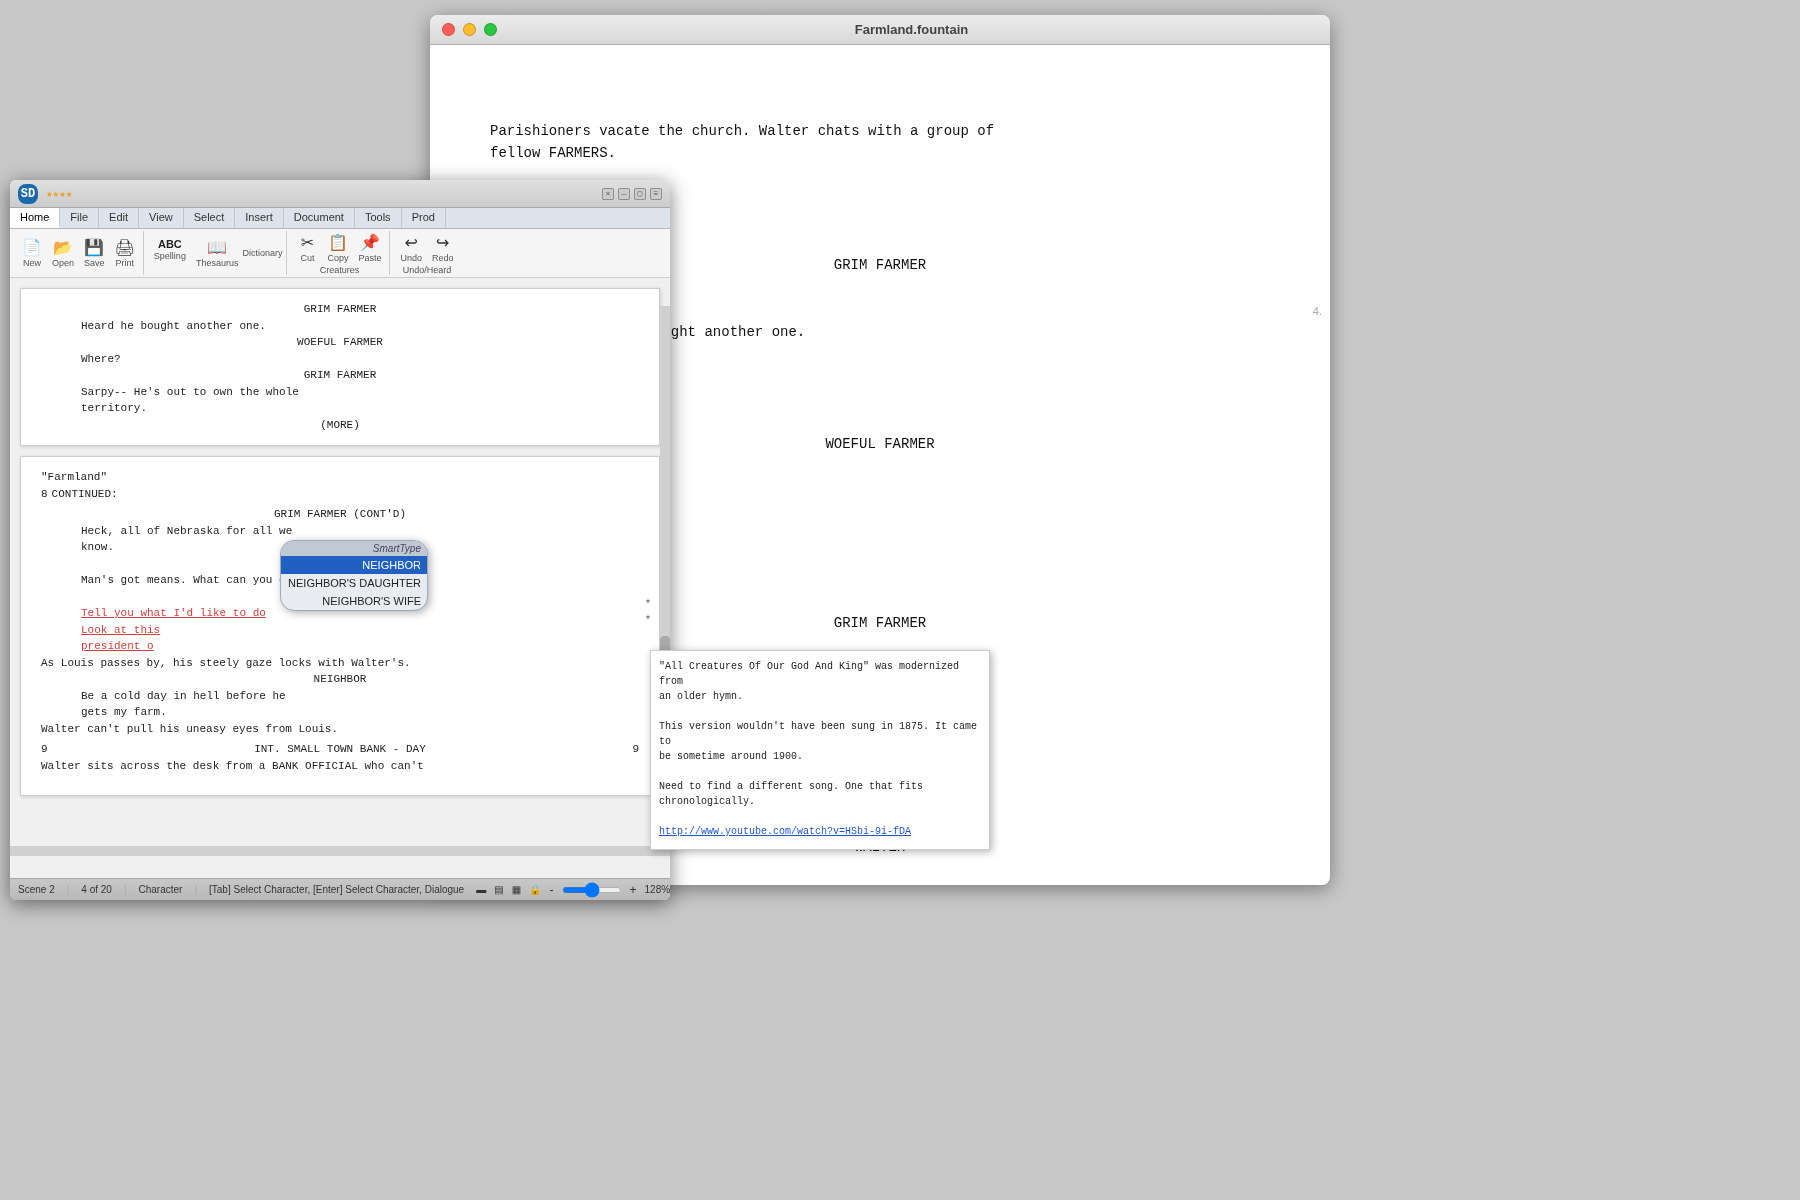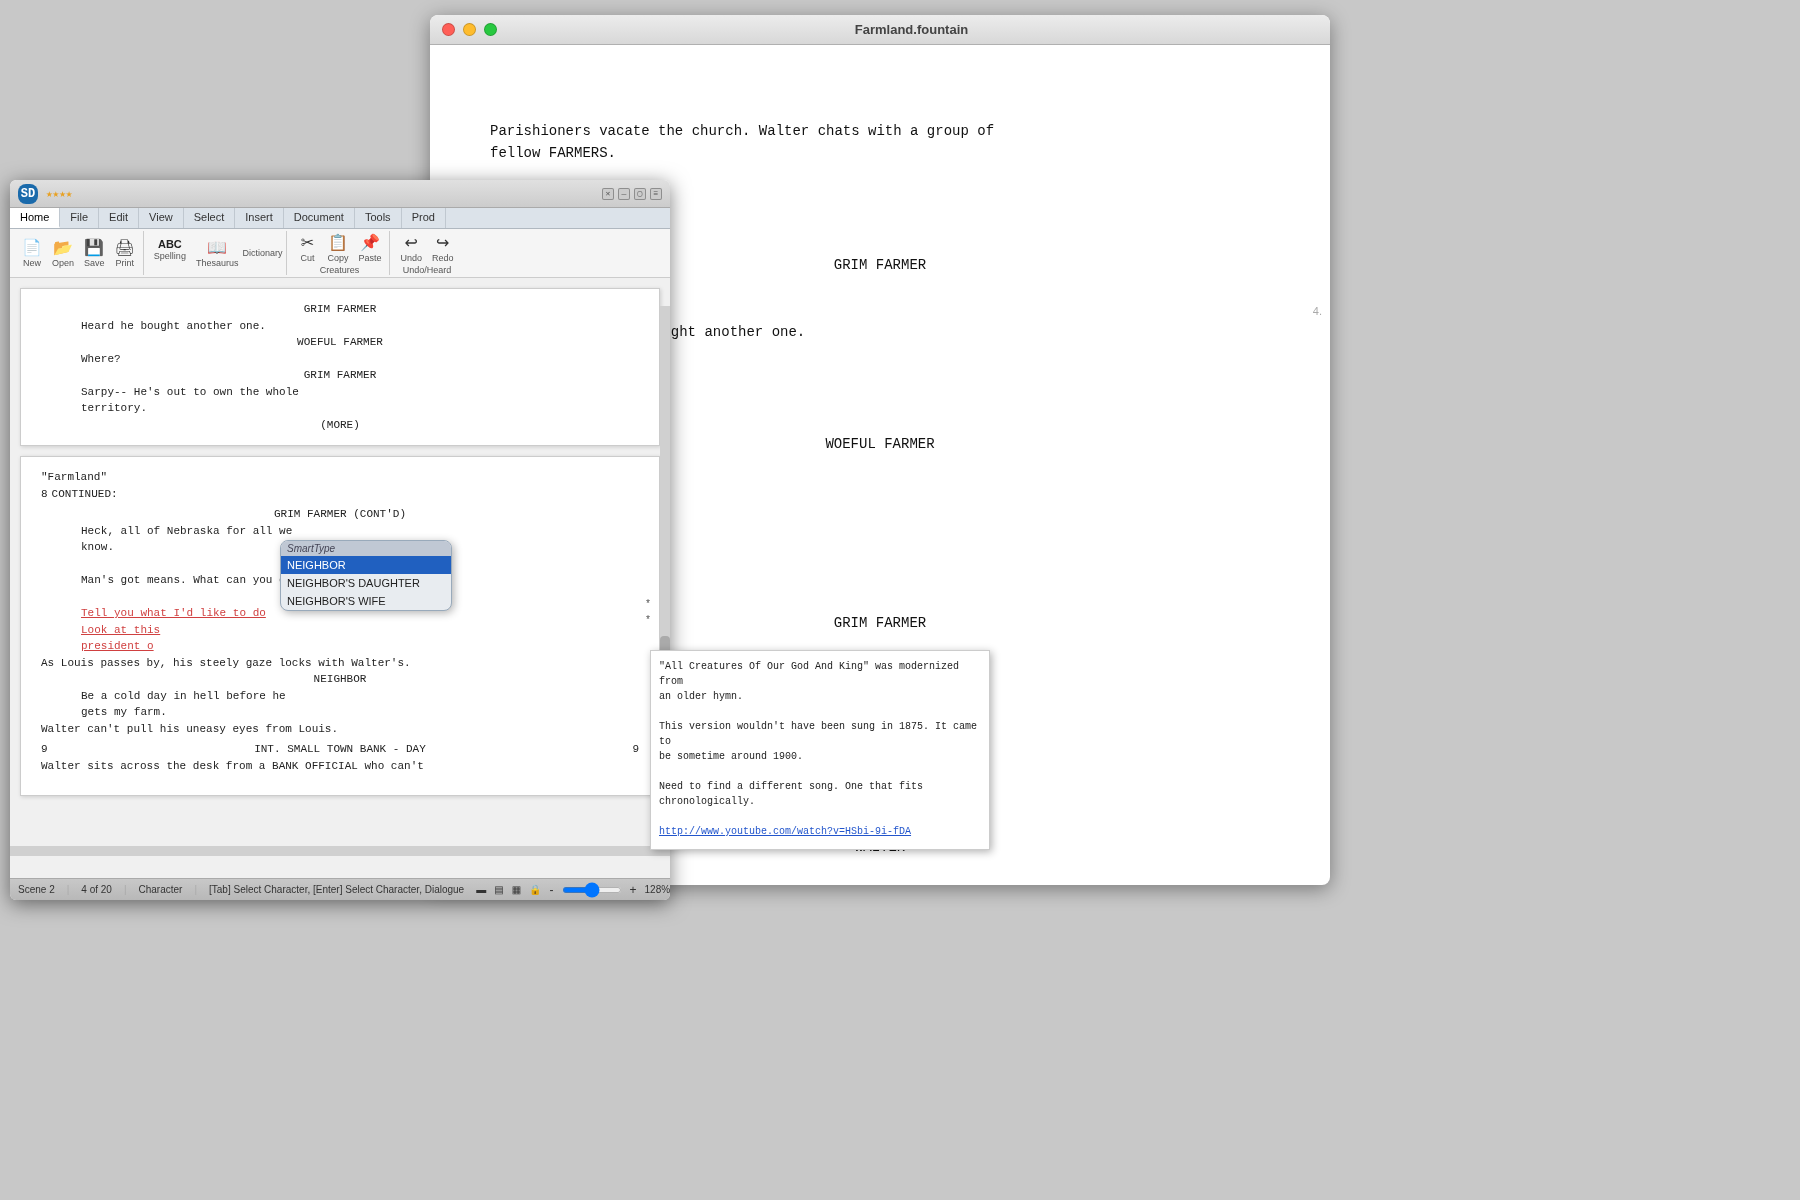--- a/index.html
+++ b/index.html
@@ -205,27 +205,28 @@
     .sc-more { text-align: center; font-size: 11px; }
     .sc-neighbor { color: #d04040; text-decoration: underline; }
 
     
     .autocomplete-dropdown {
       position: absolute;
       left: 280px;
       top: 540px;
       background: #e8ecf0;
       border: 1px solid #9ab;
-      border-radius: 8px;
-      width: 172px;
+      border-radius: 14px;
+      width: 148px;
       box-shadow: 2px 2px 8px rgba(0,0,0,0.3);
       font-family: -apple-system, sans-serif;
       font-size: 11px;
       overflow: hidden;
       z-index: 100;
+      text-align: right;
     }
     .ac-header {
       background: #c0c8d4;
       padding: 2px 6px;
       font-size: 10px;
       color: #445;
       font-style: italic;
     }
     .ac-item {
       padding: 3px 6px;

